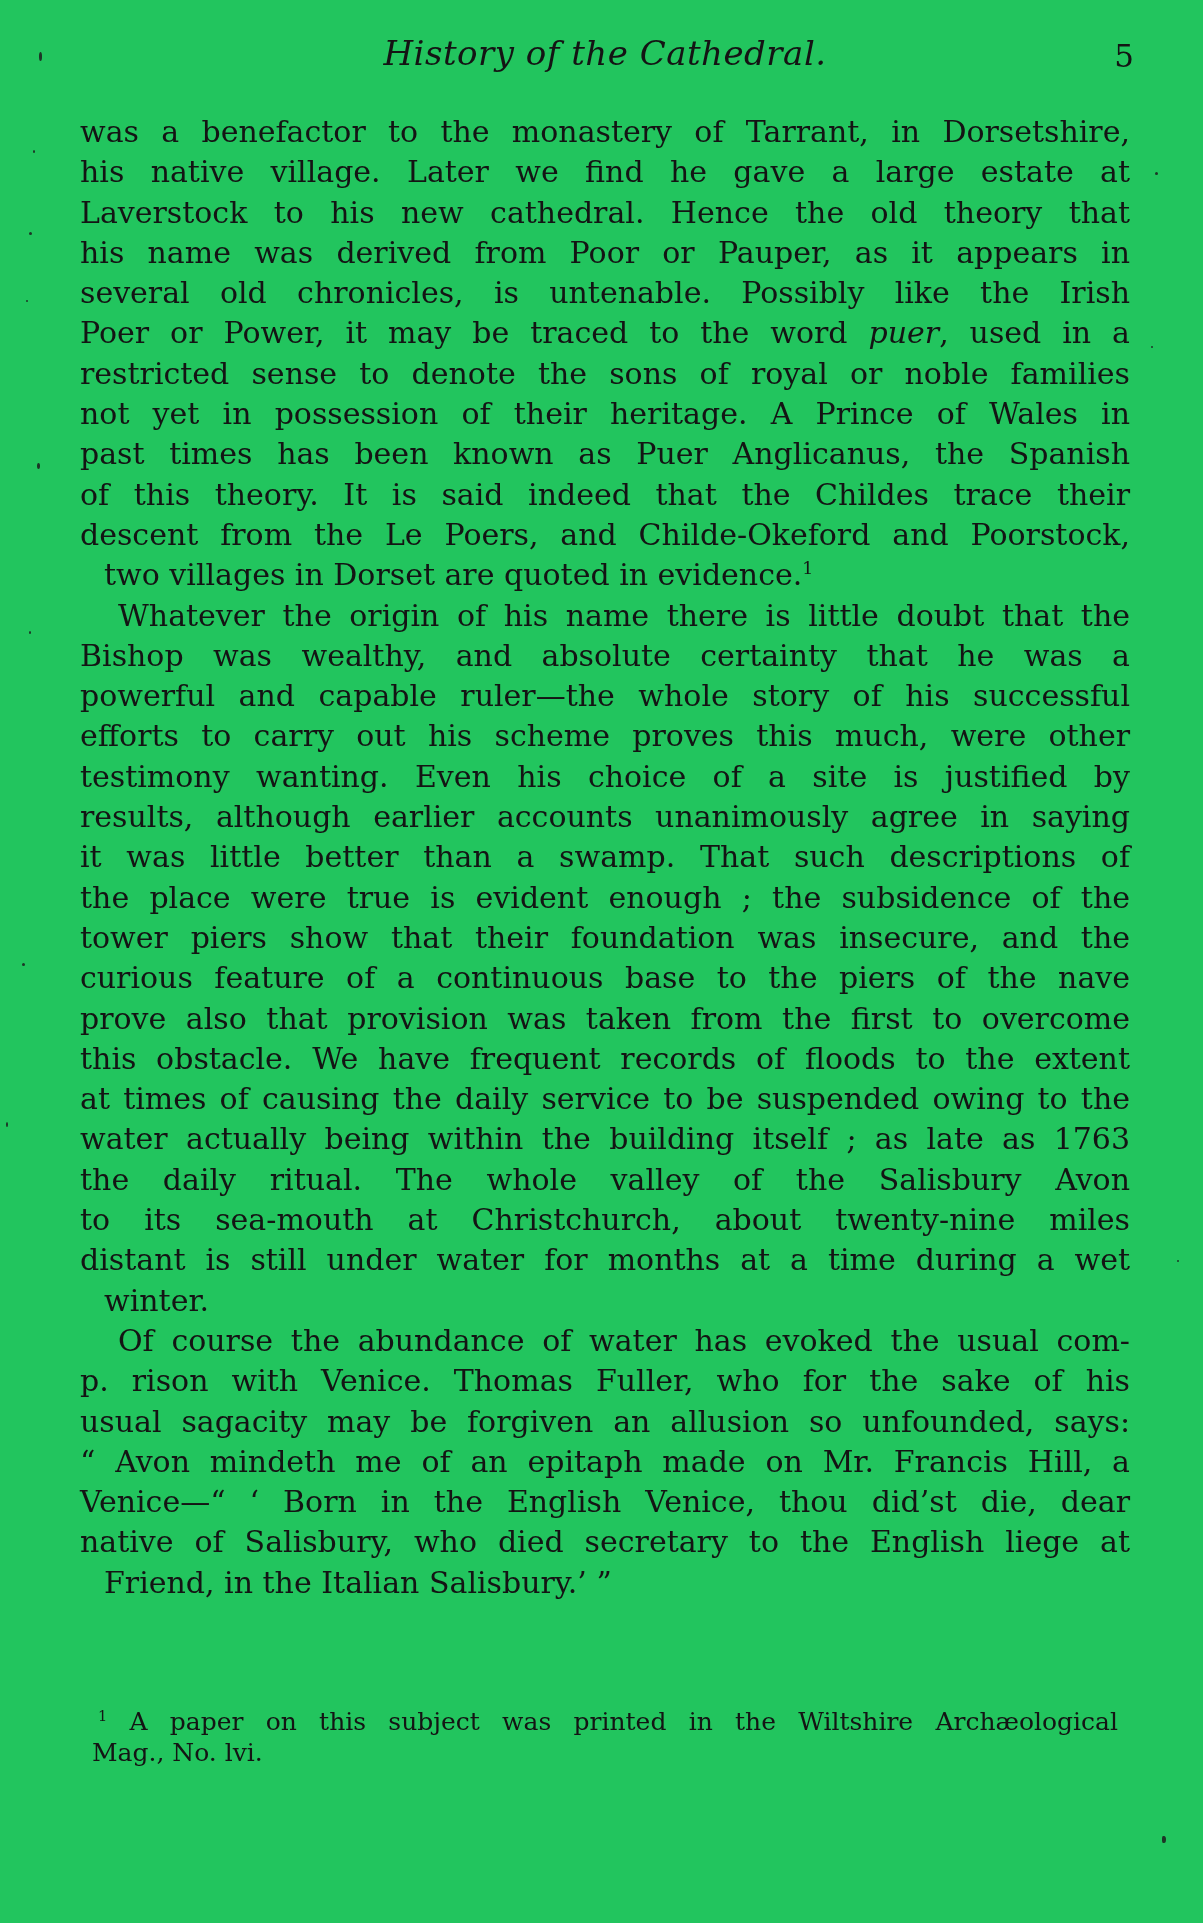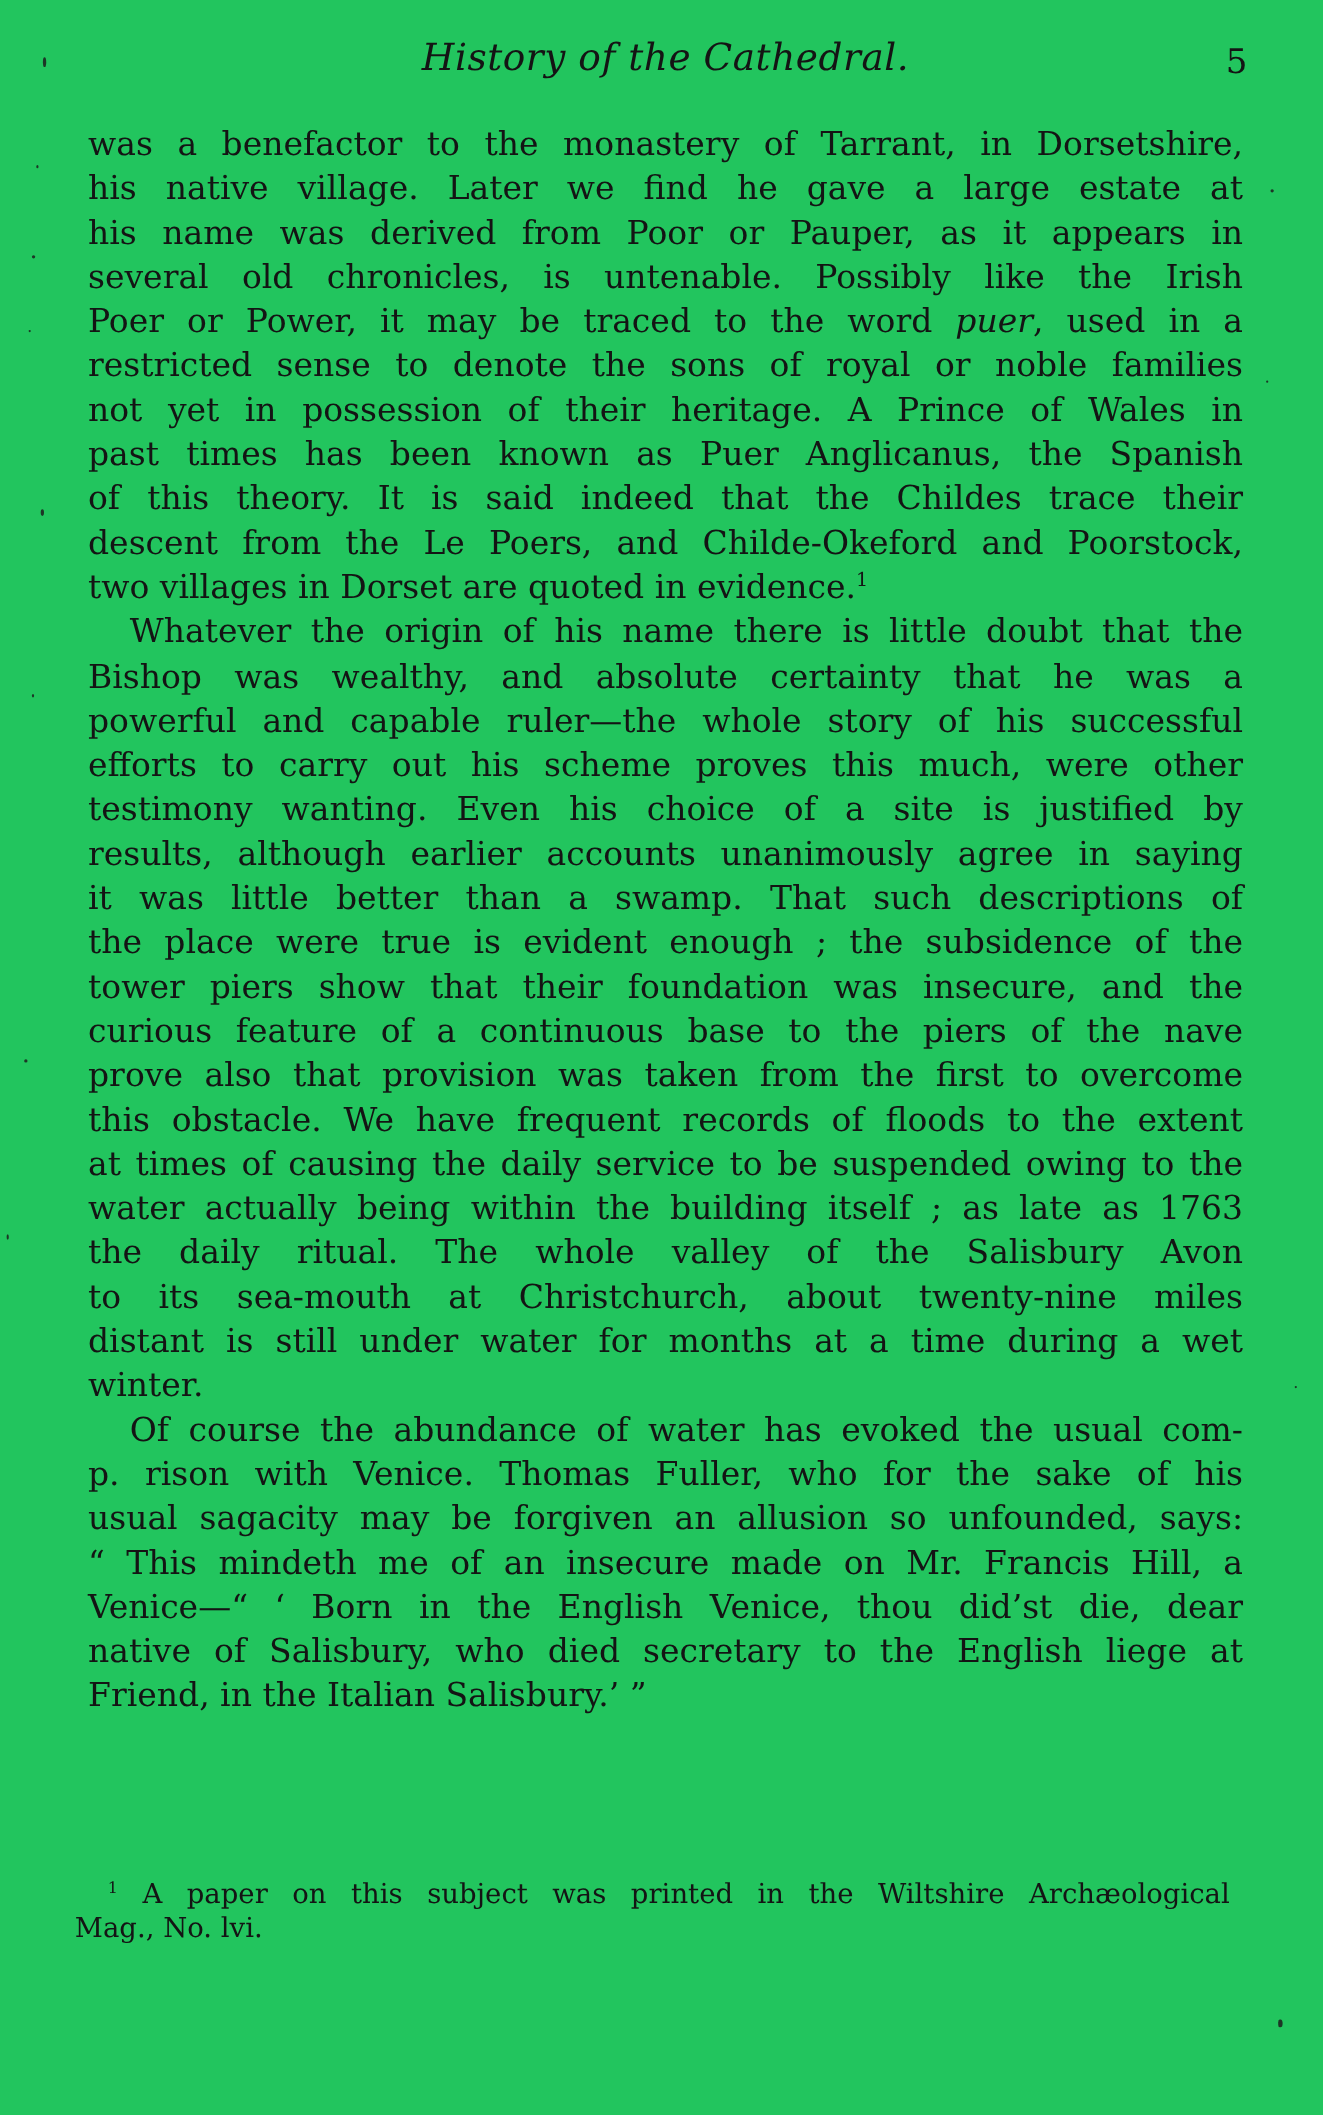--- a/index.html
+++ b/index.html
@@ -42,21 +42,21 @@
   }
   .fn-block {
     position: absolute;
     top: 1706px;
     left: 68px;
     width: 1050px;
     font-size: 25px;
     line-height: 31px;
   }
   .just { text-align: justify; text-align-last: justify; }
-  .left { text-align: left; text-align-last: left; }
+  .left { text-align: left; text-align-last: left; margin-left: 24px; }
   .indent { text-indent: 38px; }
   .fn-block .indent { text-indent: 30px; }
   .it { font-style: italic; }
   .sup { font-size: 58%; vertical-align: super; line-height: 0; }
   .speck {
     position: absolute;
     background: #1c1c1c;
     border-radius: 50%;
     opacity: 0.85;
   }
@@ -67,20 +67,21 @@
 <div class="page">
 
   <div class="header-row">
     <div class="title">History of the Cathedral.</div>
     <div class="pagenum">5</div>
   </div>
 
   <div class="text-block" id="body-lines">
       <div class="just"><span>was a benefactor to the monastery of Tarrant, in Dorsetshire,</span></div>
       <div class="just"><span>his native village.  Later we find he gave a large estate at</span></div>
+      <div class="just"><span>Laverstock to his new cathedral.  Hence the old theory that</span></div>
       <div class="just"><span>his name was derived from Poor or Pauper, as it appears in</span></div>
       <div class="just"><span>several old chronicles, is untenable.  Possibly like the Irish</span></div>
       <div class="just"><span>Poer or Power, it may be traced to the word </span><span class="it">puer</span><span>, used in a</span></div>
       <div class="just"><span>restricted sense to denote the sons of royal or noble families</span></div>
       <div class="just"><span>not yet in possession of their heritage.  A Prince of Wales in</span></div>
       <div class="just"><span>past times has been known as Puer Anglicanus, the Spanish</span></div>
       <div class="just"><span>of this theory.  It is said indeed that the Childes trace their</span></div>
       <div class="just"><span>descent from the Le Poers, and Childe-Okeford and Poorstock,</span></div>
       <div class="left"><span>two villages in Dorset are quoted in evidence.</span><span class="sup">1</span></div>
       <div class="just indent"><span>Whatever the origin of his name there is little doubt that the</span></div>
@@ -97,21 +98,21 @@
       <div class="just"><span>this obstacle.  We have frequent records of floods to the extent</span></div>
       <div class="just"><span>at times of causing the daily service to be suspended owing to the</span></div>
       <div class="just"><span>water actually being within the building itself ;  as late as 1763</span></div>
       <div class="just"><span>the daily ritual.  The whole valley of the Salisbury Avon</span></div>
       <div class="just"><span>to its sea-mouth at Christchurch, about twenty-nine miles</span></div>
       <div class="just"><span>distant is still under water for months at a time during a wet</span></div>
       <div class="left"><span>winter.</span></div>
       <div class="just indent"><span>Of course the abundance of water has evoked the usual com-</span></div>
       <div class="just"><span>p. rison with Venice.  Thomas Fuller, who for the sake of his</span></div>
       <div class="just"><span>usual sagacity may be forgiven an allusion so unfounded, says:</span></div>
-      <div class="just"><span>“ This mindeth me of an insecure made on Mr. Francis Hill, a</span></div>
+      <div class="just"><span>“ Avon mindeth me of an epitaph made on Mr. Francis Hill, a</span></div>
       <div class="just"><span>Venice—“ ‘ Born in the English Venice, thou did’st die, dear</span></div>
       <div class="just"><span>native of Salisbury, who died secretary to the English liege at</span></div>
       <div class="left"><span>Friend, in the Italian Salisbury.’ ”</span></div>
     </div>
 
   <div class="fn-block" id="footnote-lines">
       <div class="just indent"><span class="sup">1</span><span> A paper on this subject was printed in the Wiltshire Archæological</span></div>
       <div class="left"><span>Mag., No. lvi.</span></div>
     </div>
 

